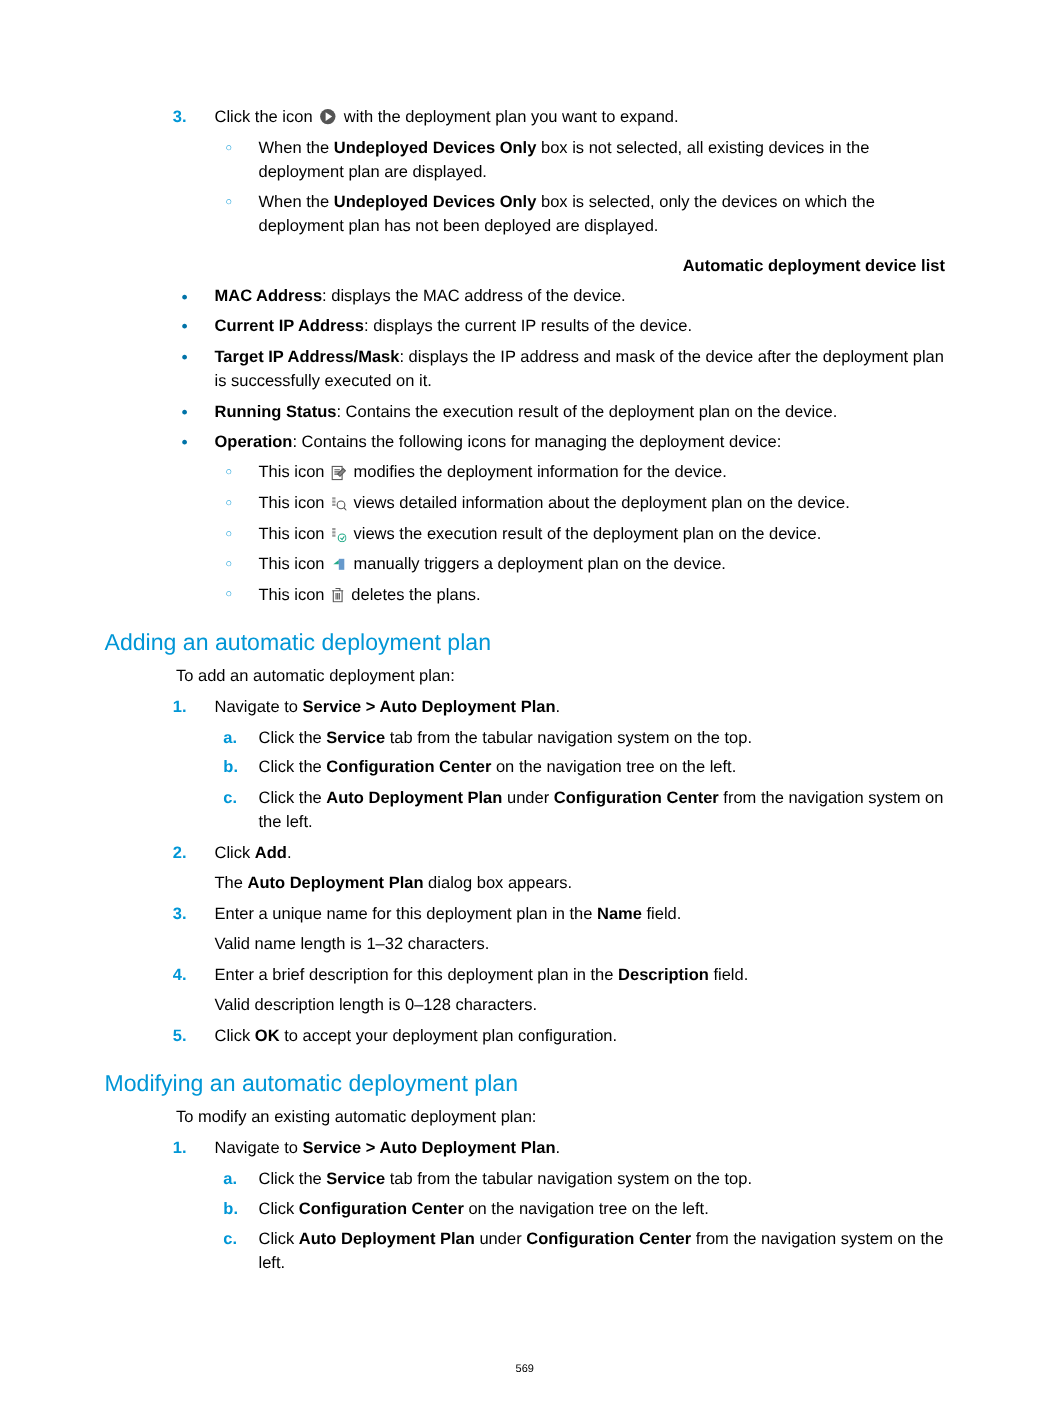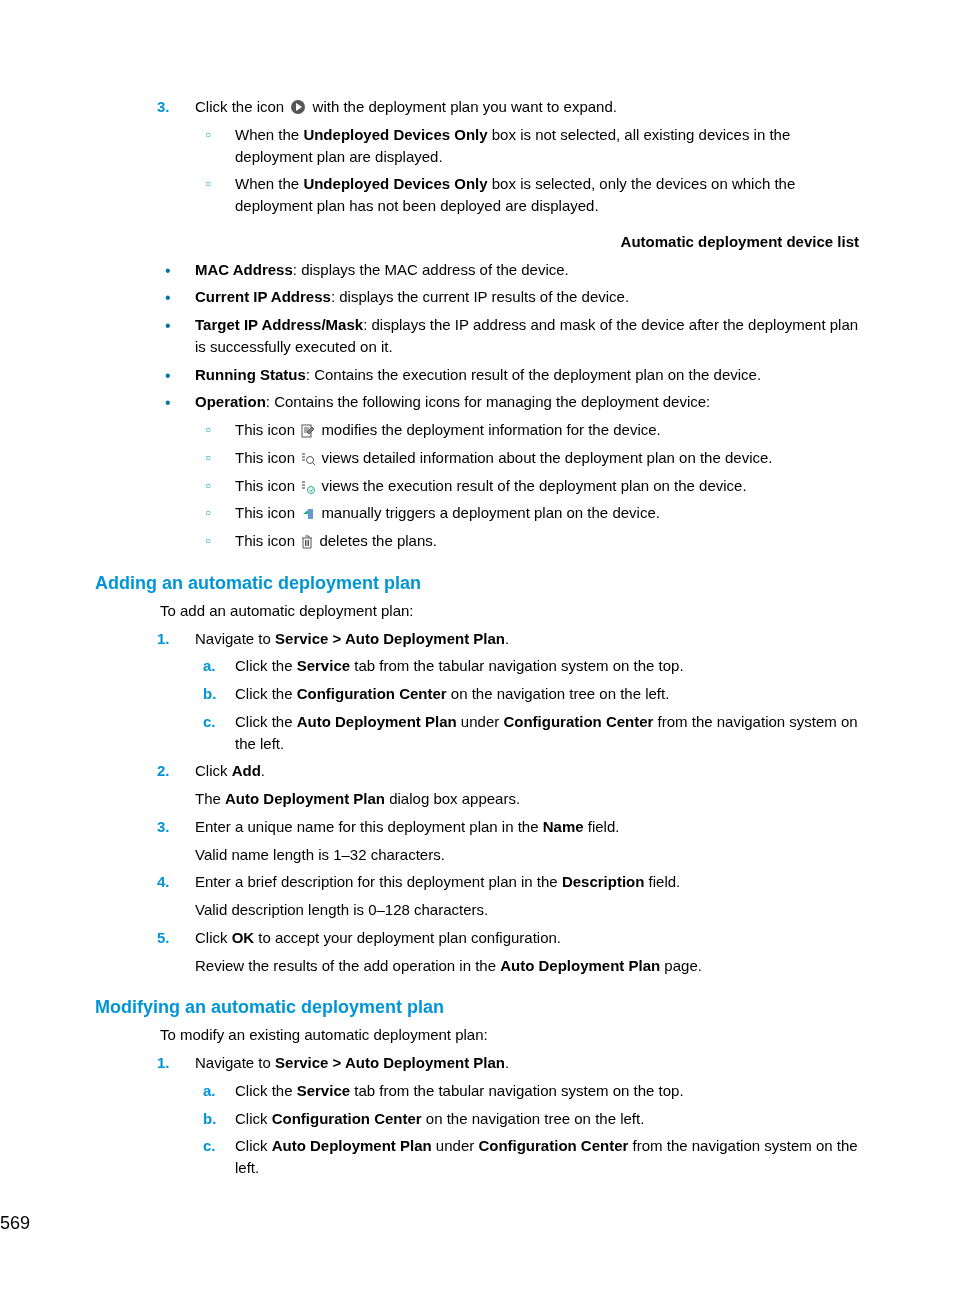--- a/index.html
+++ b/index.html
@@ -14,24 +14,25 @@
   }
   .page {
     width: 954px;
     min-height: 1296px;
     position: relative;
     padding: 90px 95px 40px 95px;
     box-sizing: border-box;
   }
   .page-number {
     position: absolute;
-    bottom: 60px;
+    bottom: 44px;
     left: 0;
     right: 0;
-    font-size: 18px;
+    text-align: center;
+    font-size: 10px;
   }
   .ol-num {
     padding-left: 100px;
   }
   .ol-num-item {
     position: relative;
     margin-top: 6px;
   }
   .ol-num-item .num {
     position: absolute;
@@ -84,22 +85,22 @@
     margin-top: 6px;
   }
   .ul-bullet-item::before {
     content: "•";
     position: absolute;
     left: -30px;
     color: #0073a8;
     font-size: 16px;
   }
   h2.section-head {
-    font-size: 18px;
-    font-weight: bold;
+    font-size: 21px;
+    font-weight: normal;
     color: #0096d6;
     margin: 18px 0 4px 0;
   }
   .b { font-weight: bold; }
   .icon-wrap {
     display: inline-block;
     vertical-align: -3px;
     margin: 0 2px;
   }
   svg { display: block; }
@@ -243,23 +244,20 @@
 
     <div class="ol-num-item">
       <span class="num">4.</span>
       <span>Enter a brief description for this deployment plan in the </span><span class="b">Description</span><span> field.</span>
       <div class="after-para">Valid description length is 0–128 characters.</div>
     </div>
 
     <div class="ol-num-item">
       <span class="num">5.</span>
       <span>Click </span><span class="b">OK</span><span> to accept your deployment plan configuration.</span>
-      <div class="after-para">
-        <span>Review the results of the add operation in the </span><span class="b">Auto Deployment Plan</span><span> page.</span>
-      </div>
     </div>
   </div>
 
   <h2 class="section-head">Modifying an automatic deployment plan</h2>
   <div class="intro">To modify an existing automatic deployment plan:</div>
 
   <div class="ol-num">
     <div class="ol-num-item">
       <span class="num">1.</span>
       <span>Navigate to </span><span class="b">Service &gt; Auto Deployment Plan</span><span>.</span>

